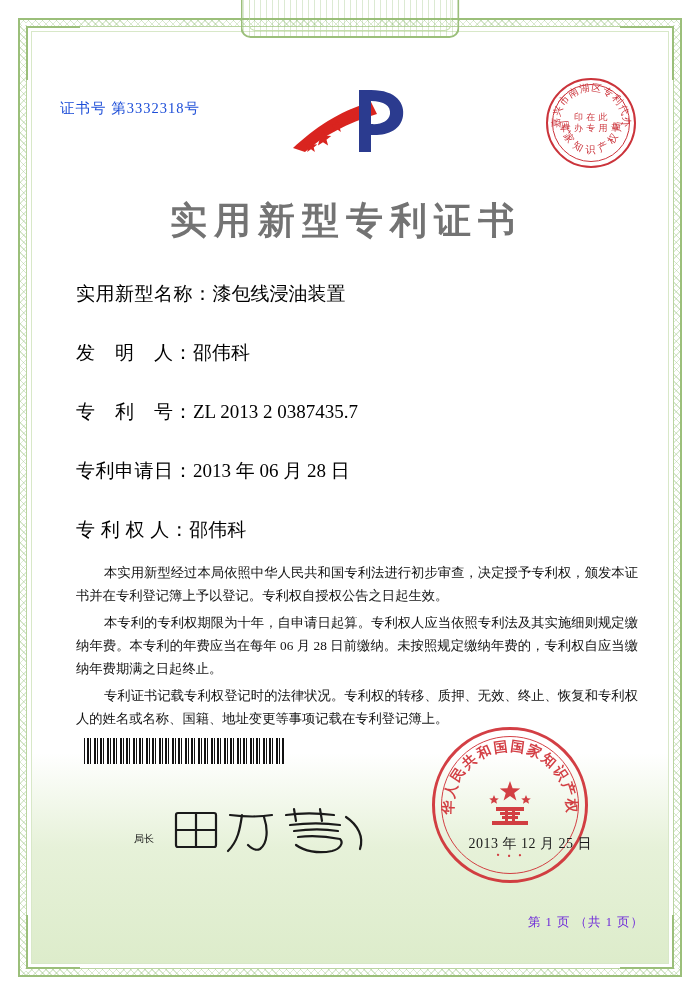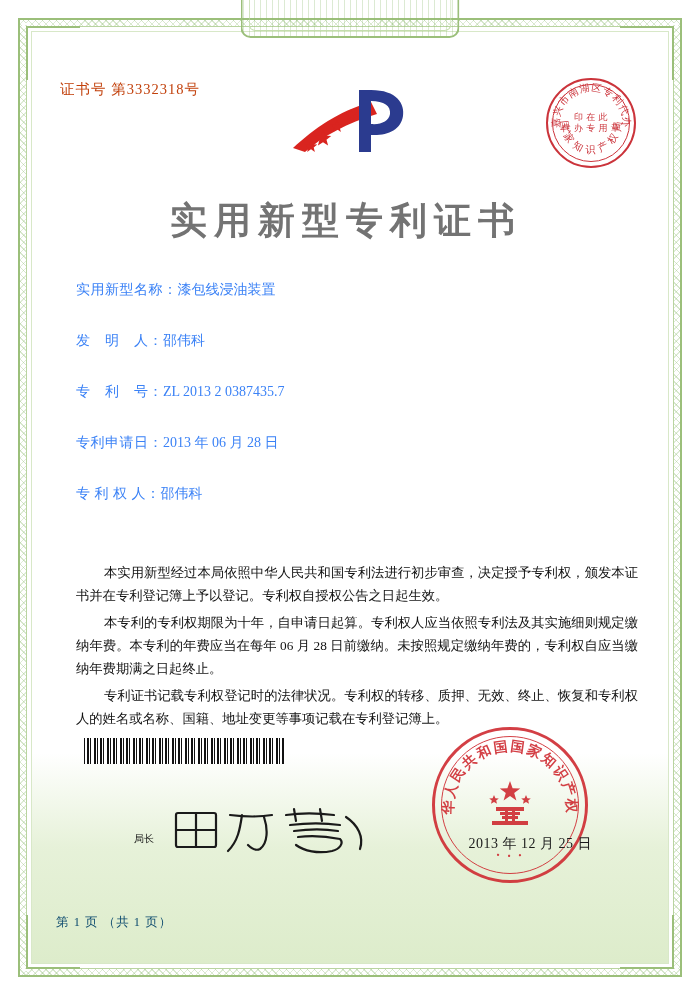--- a/index.html
+++ b/index.html
@@ -115,23 +115,23 @@
     position: absolute;
     left: 56px;
     right: 56px;
     top: 56px;
     bottom: 46px;
   }
 
   .cert-no {
     position: absolute;
     left: 4px;
-    top: 24px;
+    top: 43px;
     font-size: 14.5px;
-    color: #c2410c;
+    color: #1d4ed8;
     letter-spacing: 1px;
     white-space: nowrap;
   }
 
   
   .logo {
     position: absolute;
     left: 50%;
     transform: translateX(-50%);
     top: 22px;
@@ -187,22 +187,22 @@
     font-family: "Liberation Serif", "DejaVu Serif", serif;
   }
 
   .fields {
     position: absolute;
     left: 20px;
     right: 0;
     top: 225px;
   }
   .field {
-    font-size: 14px;
-    color: #3b82f6;
+    font-size: 19px;
+    color: #000000;
     margin-bottom: 33px;
     white-space: nowrap;
   }
   .field .label {
     display: inline-block;
     letter-spacing: 0.5px;
   }
   .field .value {
     display: inline-block;
   }
@@ -285,23 +285,23 @@
     font-size: 14px;
     color: #1a1a1a;
     letter-spacing: 0.5px;
   }
 
   .footer {
     position: absolute;
     left: 0;
     right: 0;
     bottom: 18px;
-    text-align: left;
+    text-align: right;
     font-size: 12.5px;
-    color: #0c4a6e;
+    color: #6d28d9;
     letter-spacing: 1px;
   }
 
   .curve-text {
     font-size: 10px;
     font-family: "Liberation Serif", serif;
     fill: #c7232b;
     letter-spacing: 1px;
   }
   .curve-text-big {

